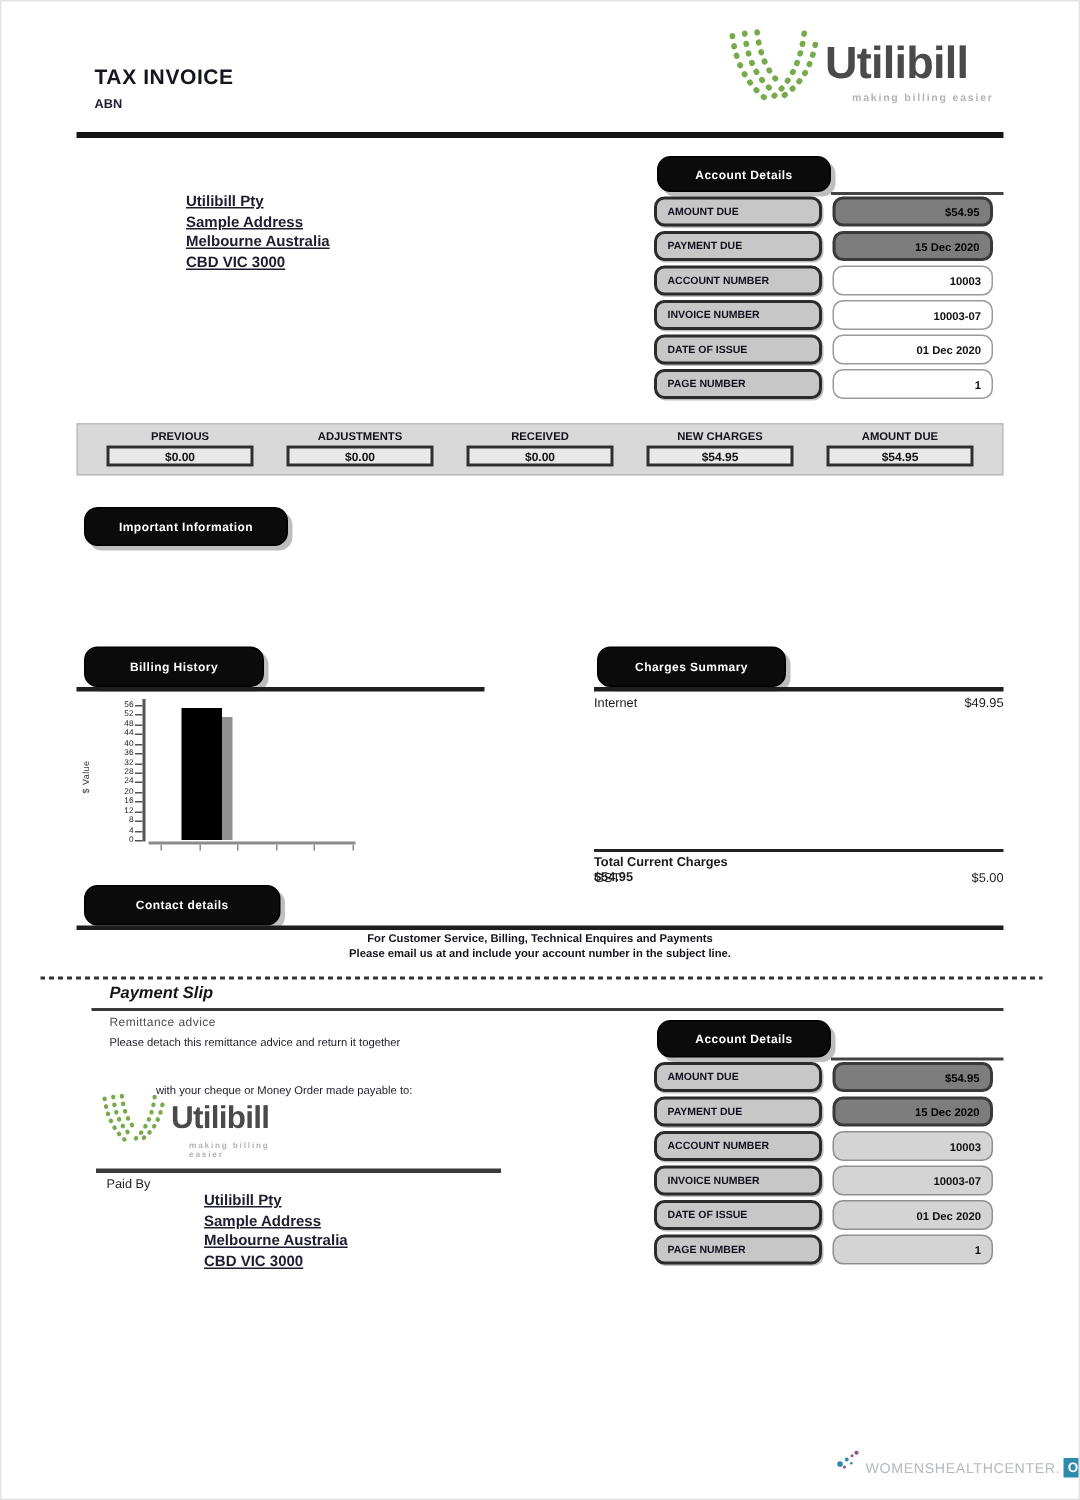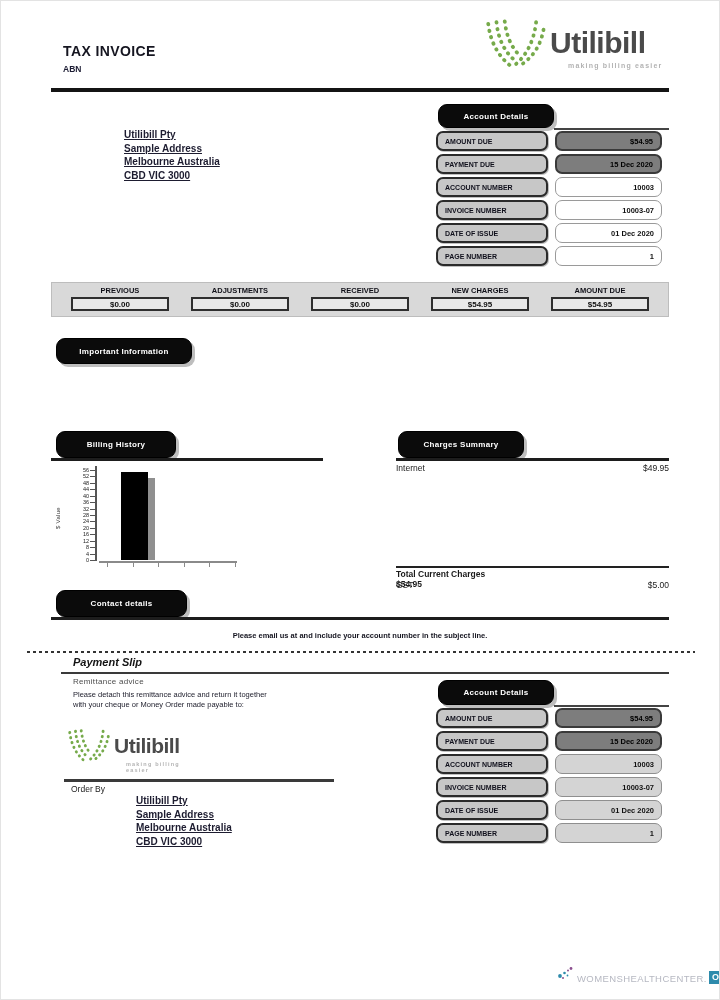--- a/index.html
+++ b/index.html
@@ -256,47 +256,48 @@
     <span class="amt">$5.00</span>
   </div>
   <div id="charges-divider"></div>
   <div class="charge-row" id="charges-total">
     <span>Total Current Charges</span>
     <span class="amt" style="font-weight:bold;">$54.95</span>
   </div>
 
   <div class="tab" style="left:55px; top:589px; width:131px; height:27px;">Contact details</div>
   <div class="rule" style="left:50px; top:616px; width:618px; height:2.5px;"></div>
+  <div class="center-note" style="top:620px;">For Customer Service, Billing, Technical Enquires and Payments</div>
   <div class="center-note" style="top:630px;">Please email us at and include your account number in the subject line.</div>
 
   <div id="cut-line"></div>
   <div id="slip-title">Payment Slip</div>
   <div id="slip-title-rule"></div>
   <div id="slip-subtitle">Remittance advice</div>
   <div class="slip-para" style="top:689px;">Please detach this remittance advice and return it together</div>
-  <div class="slip-para" style="top:699px;">with your cheque or Money Order made payable to:</div>
+  <div class="slip-para" style="top:721px;margin-left:31px;">with your cheque or Money Order made payable to:</div>
 
   <div class="logo" id="logo-slip">
     <span>
       <svg width="46" height="41" viewBox="0 0 80 64" fill="none">
         <g stroke="#76aa4a" stroke-width="5" stroke-linecap="round" stroke-dasharray="0.5 8.4">
           <path d="M10 4 Q 14 36 36 54"></path>
           <path d="M20 2 Q 23 32 42 48"></path>
           <path d="M30 1 Q 33 27 47 41"></path>
           <path d="M68 2 Q 64 36 42 54"></path>
           <path d="M77 11 Q 72 38 52 52"></path>
         </g>
       </svg>
     </span>
     <span class="wordmark">Utilibill</span>
     <span class="tagline">making billing easier</span>
   </div>
 
   <div id="slip-logo-rule"></div>
-  <div id="paid-by">Order By</div>
+  <div id="paid-by">Paid By</div>
   <div class="addr-block" id="payee-lines" style="left:135px; top:793px;">
       <div>Utilibill Pty</div>
       <div>Sample Address</div>
       <div>Melbourne Australia</div>
       <div>CBD VIC 3000</div>
     </div>
 
   <div class="tab" style="left:437px; top:679px; width:116px; height:25px;">Account Details</div>
   <div class="tab-tail" style="left:553px; top:704px; width:115px;"></div>
   <div class="ad-table" id="acct-bottom-rows" style="left:435px; top:707px;">

